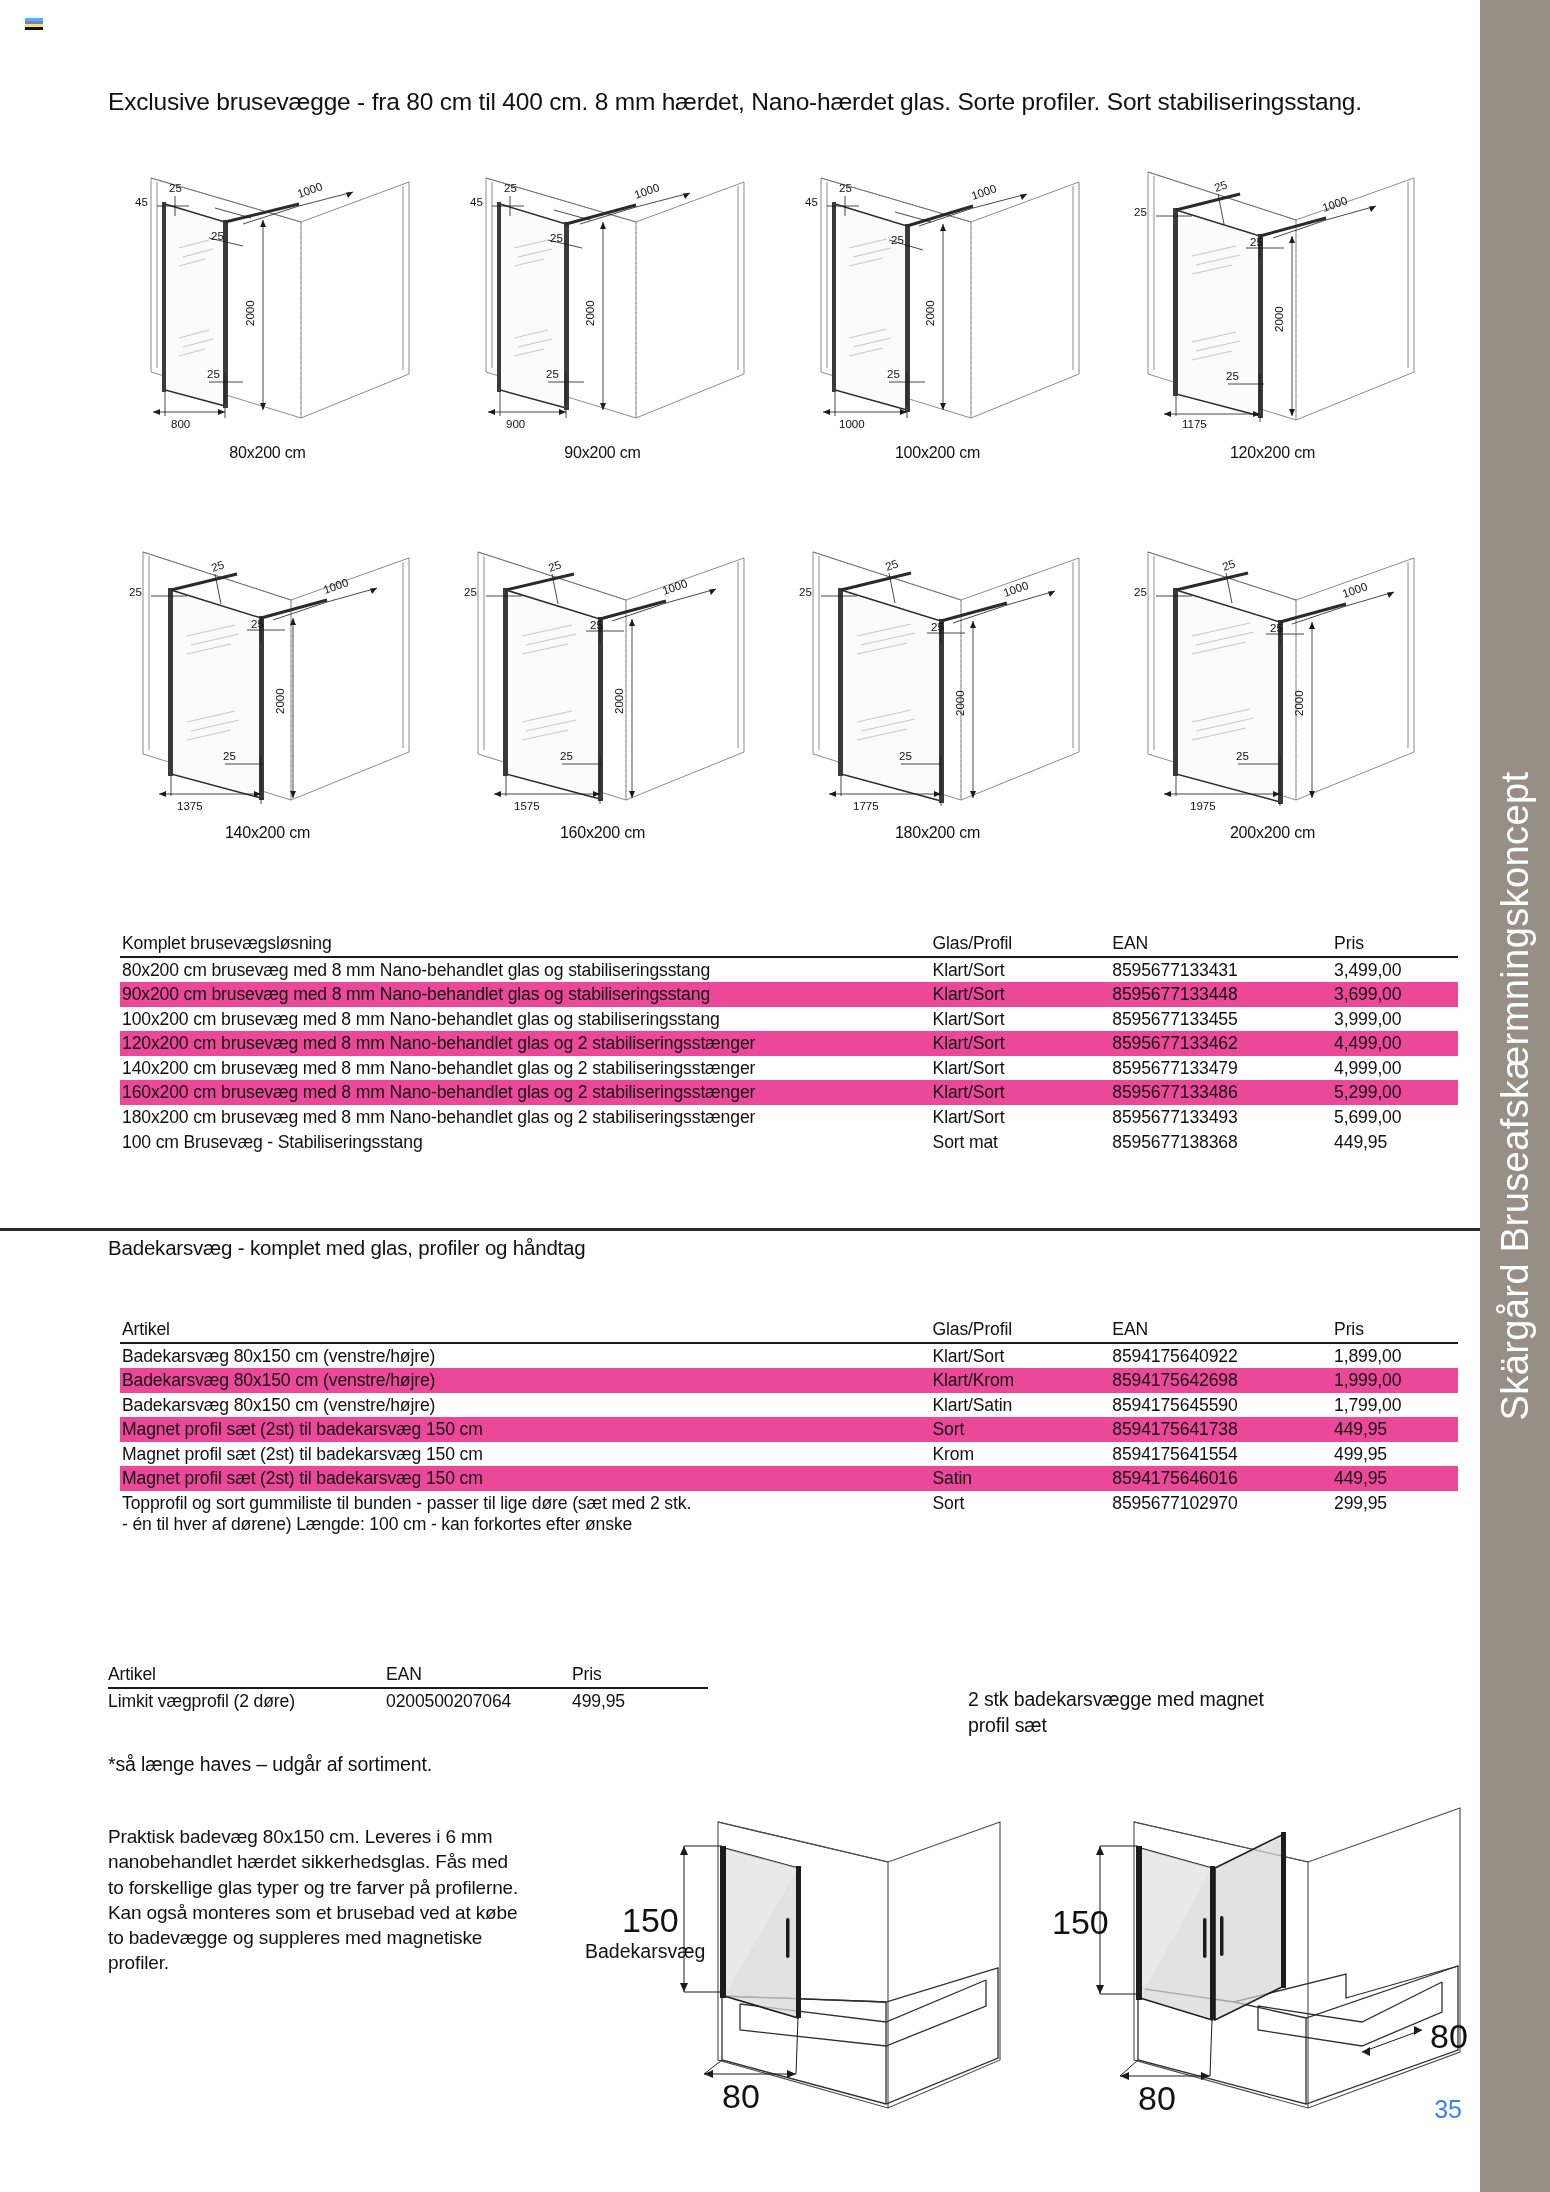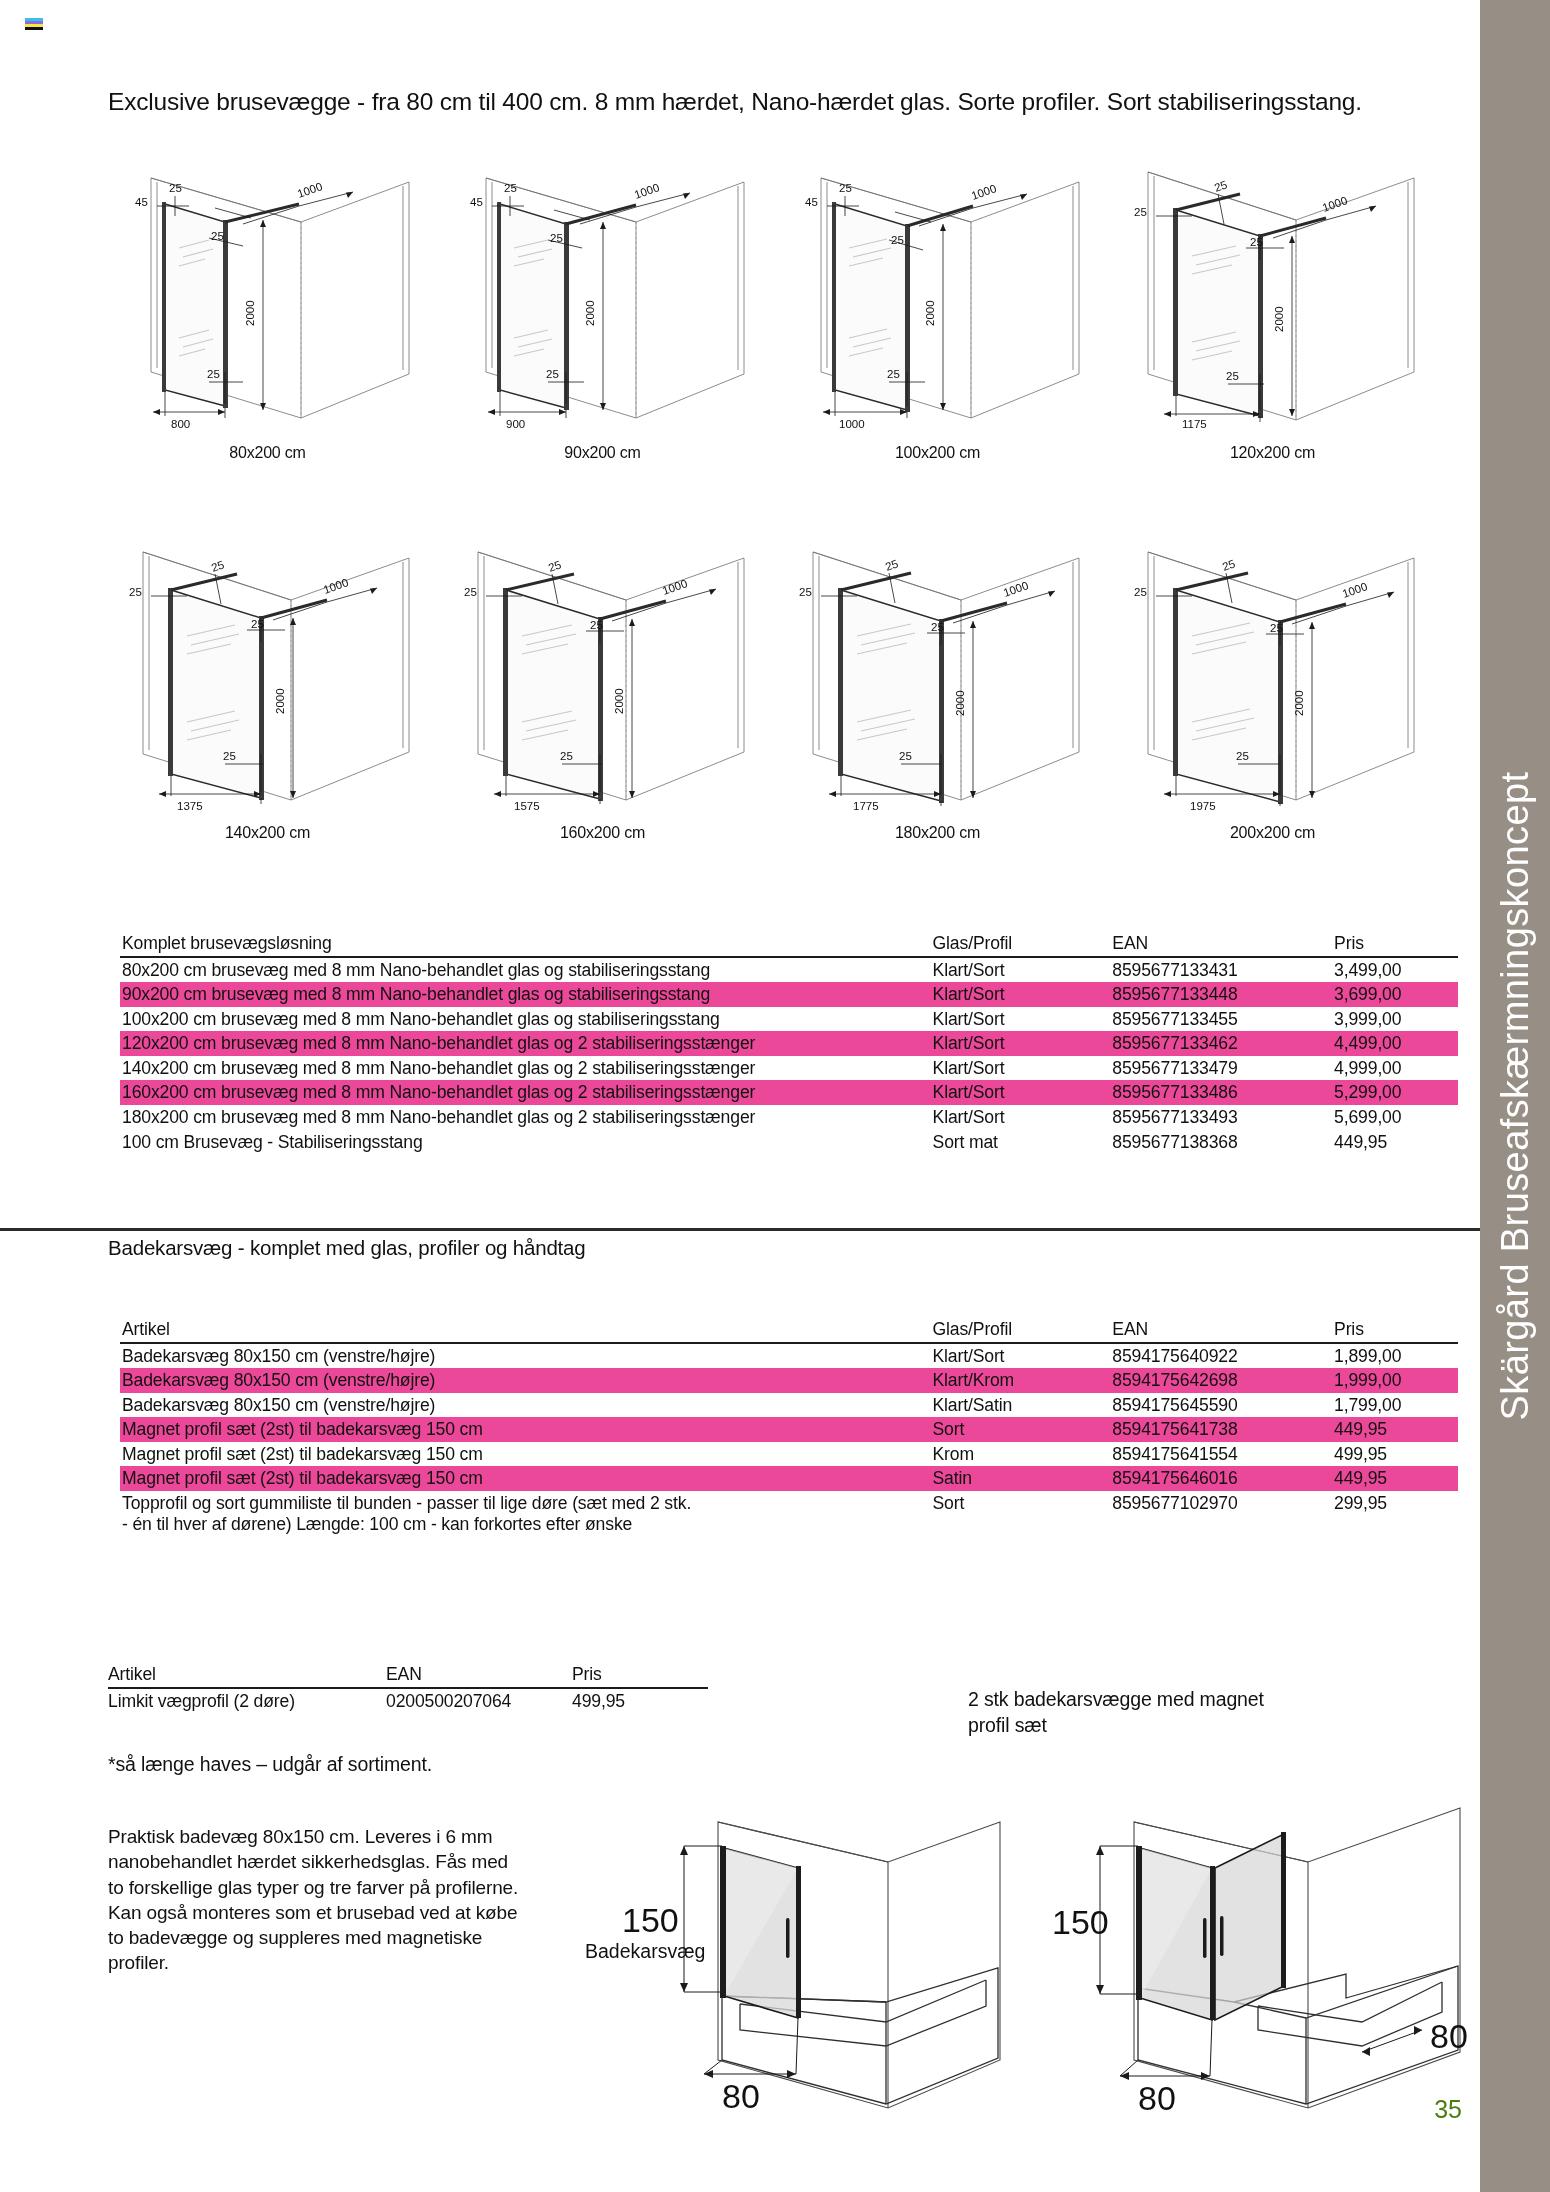--- a/index.html
+++ b/index.html
@@ -26,21 +26,21 @@
   .sidebar .vtext{
     position:absolute;left:50%;top:50%;
     transform:translate(-50%,-50%) rotate(-90deg);
     transform-origin:center center;
     white-space:nowrap;color:#fff;
     font-size:38px;letter-spacing:.4px;
   }
 
   .pageno{
     position:absolute;right:88px;bottom:68px;
-    font-size:25px;color:#4d7c0f;
+    font-size:25px;color:#3b82f6;
   }
 
   
   .headline{
     position:absolute;left:108px;top:88px;width:1300px;
     font-size:24.5px;letter-spacing:-.2px;white-space:nowrap;
   }
 
   
   .dgrid{position:absolute;left:100px;width:1340px;display:flex;}

